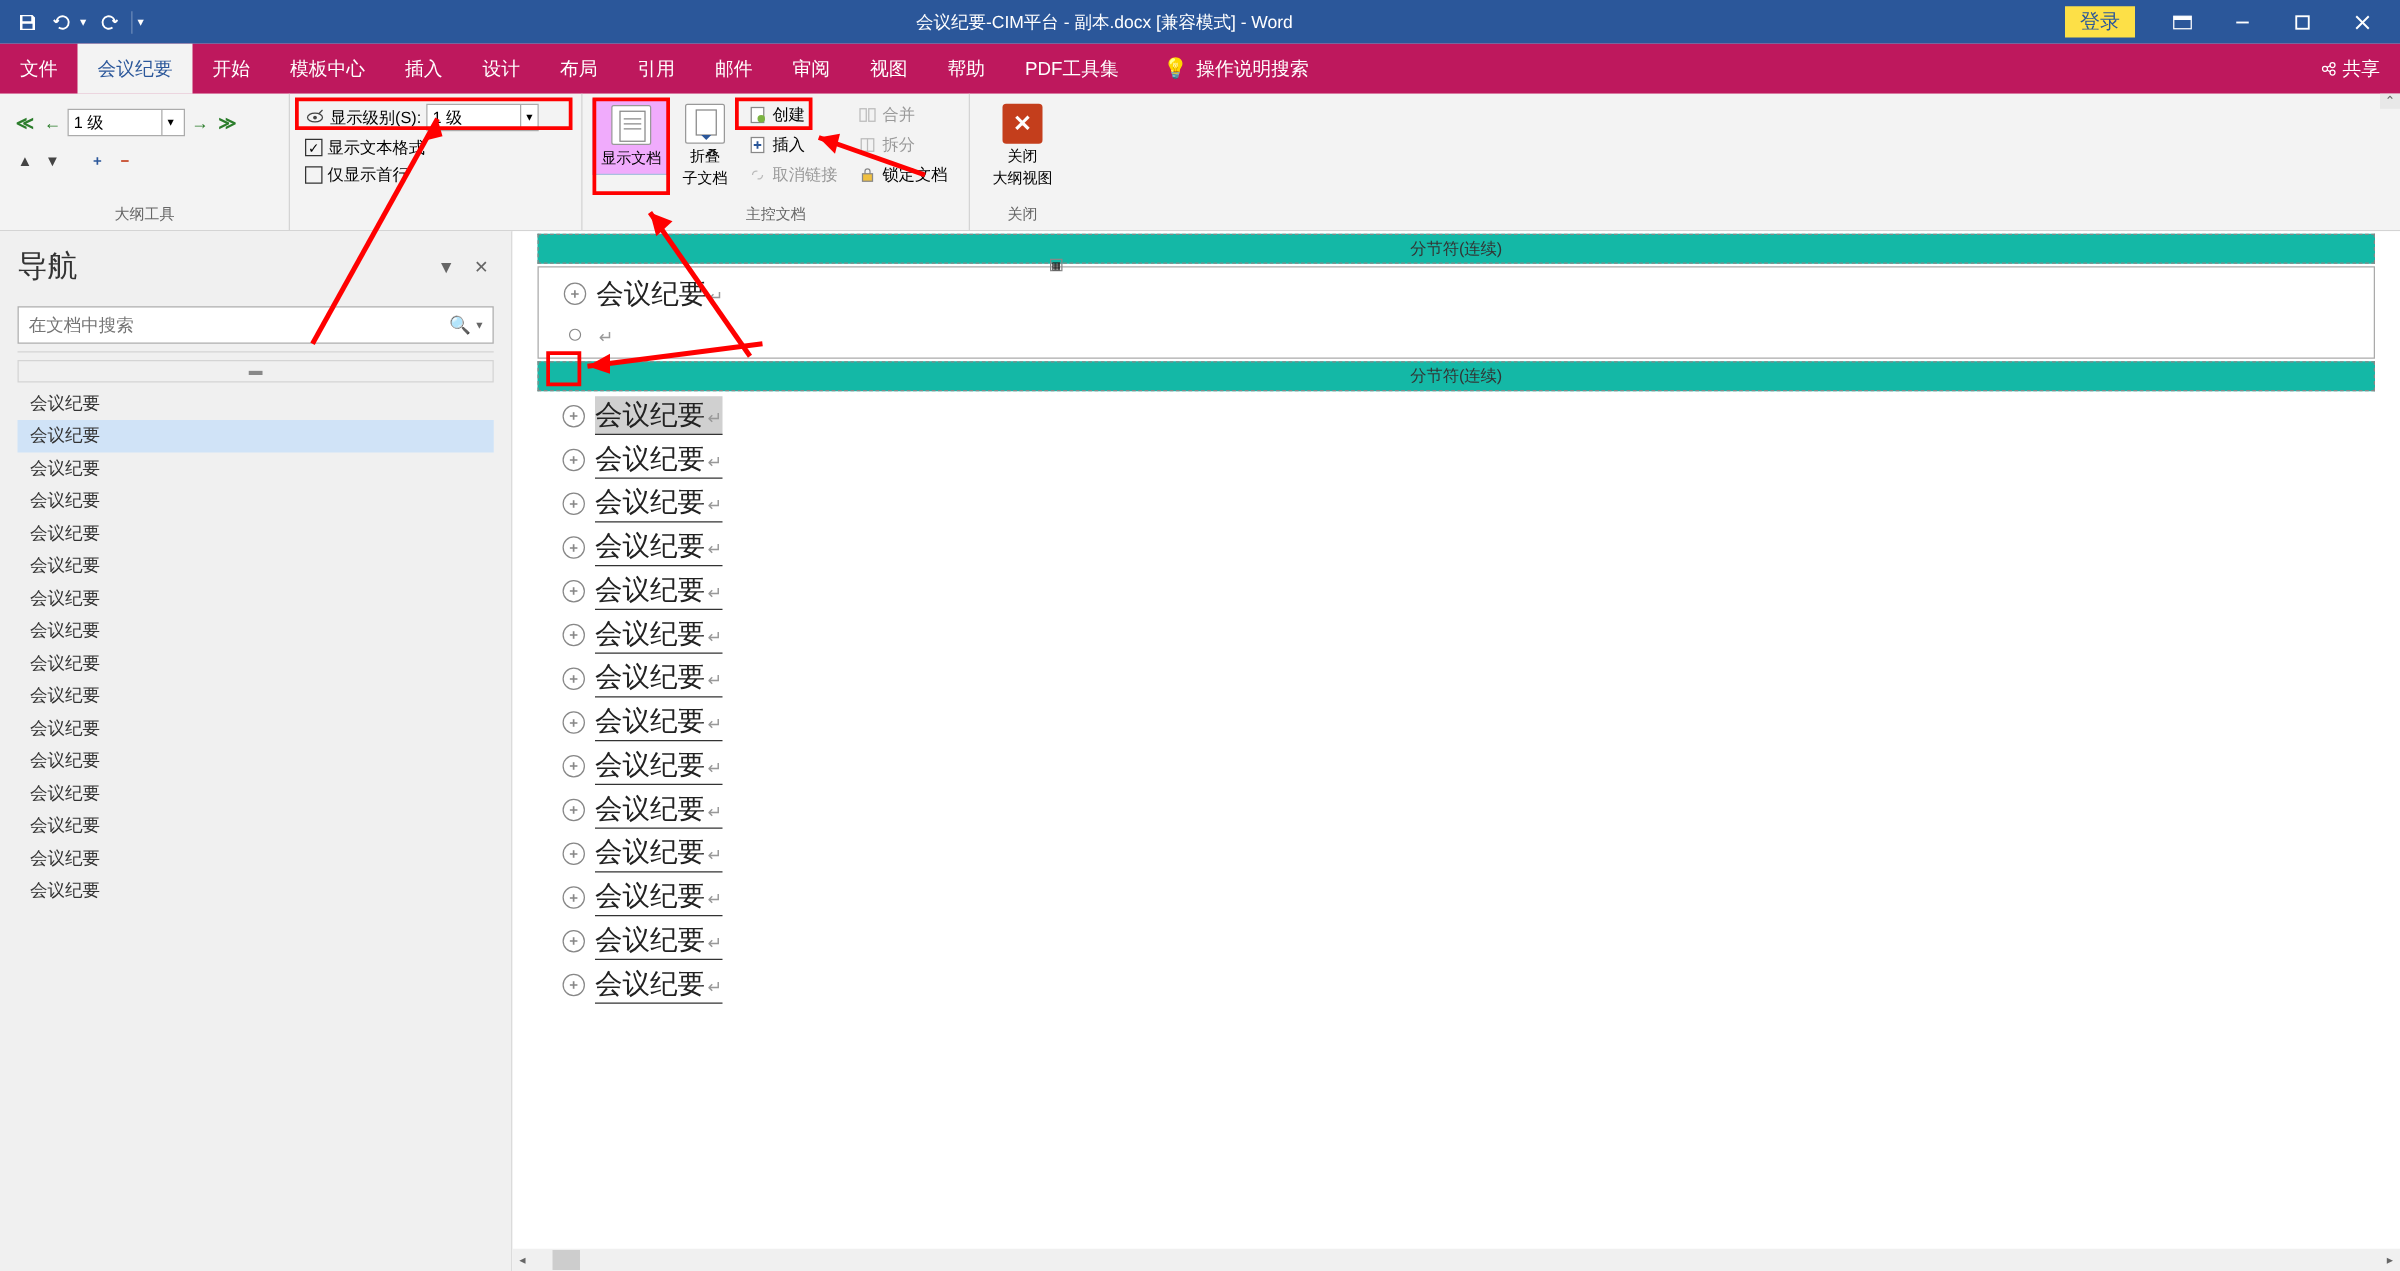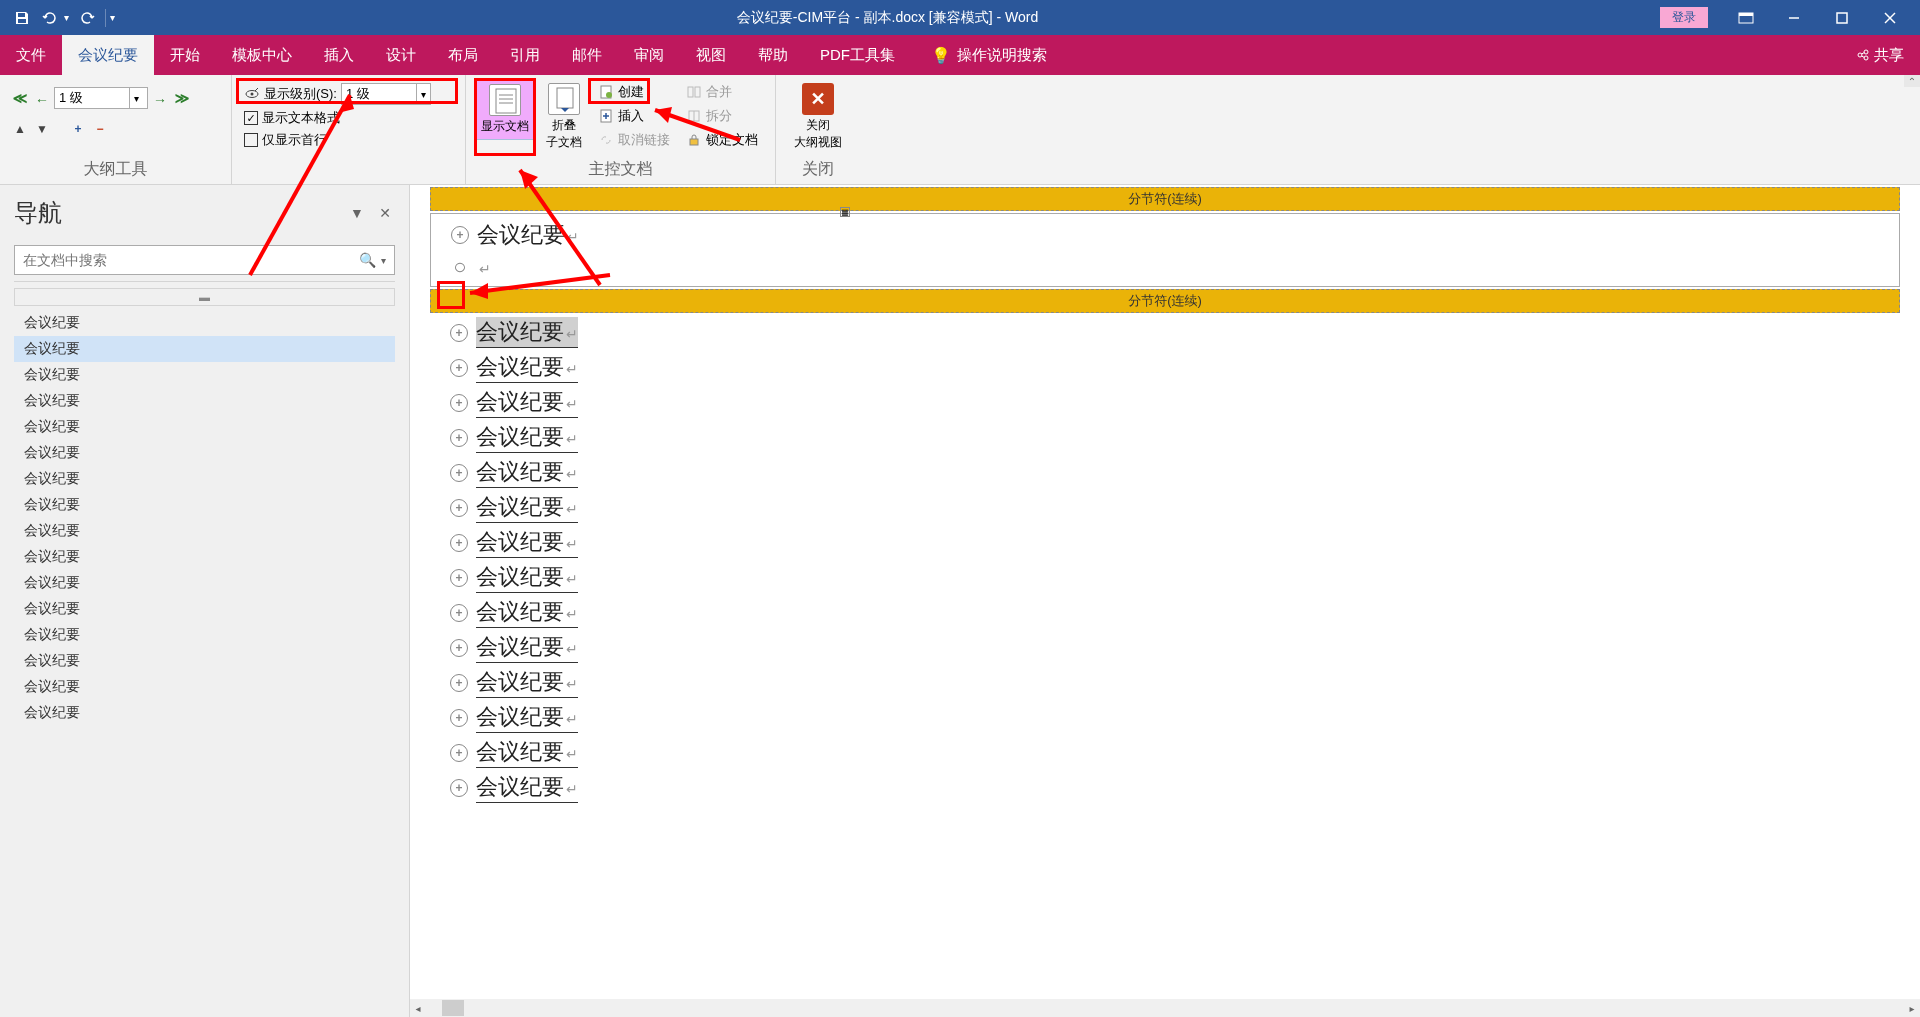--- a/index.html
+++ b/index.html
@@ -6,35 +6,35 @@
 body { width: 1920px; height: 1017px; background: #fff; overflow: hidden; font-size: 14px; }
 
 
 .title-bar { height: 35px; background: #2b579a; display: flex; align-items: center; color: #fff; font-size: 12px; }
 .qat { display: flex; align-items: center; gap: 8px; padding-left: 12px; }
 .qat-icon { width: 20px; height: 20px; display: inline-flex; align-items: center; justify-content: center; cursor: pointer; }
 .qat-sep { width: 1px; height: 18px; background: rgba(255,255,255,0.3); }
 .qat-dropdown { font-size: 10px; margin-left: -4px; }
 .title-text { flex: 1; text-align: center; font-size: 14px; }
 .win-controls { display: flex; align-items: center; gap: 4px; padding-right: 8px; }
-.login-btn { background: #f9a8d4; color: #2b579a; padding: 2px 12px; font-size: 12px; cursor: pointer; margin-right: 12px; }
+.login-btn { background: #fde047; color: #2b579a; padding: 2px 12px; font-size: 16px; cursor: pointer; margin-right: 12px; }
 .win-icon { width: 44px; height: 28px; display: inline-flex; align-items: center; justify-content: center; cursor: pointer; font-size: 14px; }
 
 
 .menu-bar { height: 40px; background: #be185d; display: flex; align-items: stretch; color: #fff; font-size: 15px; }
 .menu-tab { padding: 0 16px; display: flex; align-items: center; cursor: pointer; }
 .menu-tab.active { background: #f3f3f3; color: #2b579a; }
 .help-search { display: flex; align-items: center; gap: 6px; padding-left: 20px; }
 .help-bulb { font-size: 16px; }
 .share-btn { margin-left: auto; margin-right: 16px; display: flex; align-items: center; gap: 4px; justify-content: center; }
 
 
 .ribbon { height: 110px; background: #f3f3f3; border-bottom: 1px solid #d4d4d4; display: flex; position: relative; }
 .ribbon-group { border-right: 1px solid #d4d4d4; display: flex; flex-direction: column; height: 100%; position: relative; }
-.ribbon-group-label { text-align: center; font-size: 16px; color: #666; padding: 2px 0; position: absolute; bottom: 2px; left: 0; right: 0; }
+.ribbon-group-label { text-align: center; font-size: 12px; color: #666; padding: 2px 0; position: absolute; bottom: 2px; left: 0; right: 0; }
 .ribbon-content { display: flex; align-items: flex-start; padding: 4px 8px; gap: 4px; height: 88px; }
 
 
 .outline-nav { display: flex; align-items: center; gap: 2px; padding: 8px 4px; }
 .nav-arrow { width: 20px; height: 20px; display: inline-flex; align-items: center; justify-content: center; cursor: pointer; color: #2b7d2b; font-size: 14px; font-weight: bold; }
 .level-select { width: 94px; height: 22px; border: 1px solid #ababab; background: #fff; font-size: 13px; padding: 0 4px; display: flex; align-items: center; justify-content: space-between; }
 .level-dropdown-btn { width: 14px; text-align: center; border-left: 1px solid #ababab; height: 100%; display: flex; align-items: center; justify-content: center; font-size: 10px; }
 .outline-tools-bottom { display: flex; gap: 6px; padding: 4px 6px; align-items: center; }
 .small-arrow { width: 16px; height: 16px; display: inline-flex; align-items: center; justify-content: center; cursor: pointer; color: #444; font-size: 12px; }
 .plus-icon { color: #2b579a; font-weight: bold; }
@@ -78,21 +78,21 @@
 .nav-tab.active { color: #2b579a; border-bottom: 2px solid #2b579a; }
 .nav-divider { margin: 2px 14px; border: none; border-top: 1px solid #d4d4d4; }
 .nav-list { flex: 1; overflow-y: auto; padding: 4px 14px; }
 .nav-list-header { text-align: center; color: #888; font-size: 11px; padding: 2px; border: 1px solid #d4d4d4; margin-bottom: 4px; }
 .nav-item { padding: 4px 10px; font-size: 14px; cursor: pointer; color: #333; }
 .nav-item.selected { background: #d0e3f7; }
 
 
 .doc-area { flex: 1; background: #fff; position: relative; overflow: auto; }
 .doc-content { padding: 0 20px; position: relative; }
-.section-break { border: 1px dashed #888; text-align: center; font-size: 13px; color: #333; padding: 2px; margin: 2px 0; background: #eab308; position: relative; }
+.section-break { border: 1px dashed #888; text-align: center; font-size: 13px; color: #333; padding: 2px; margin: 2px 0; background: #14b8a6; position: relative; }
 .outline-item { display: flex; align-items: center; gap: 8px; padding: 2px 20px; font-size: 22px; color: #222; }
 .outline-expand { width: 18px; height: 18px; border: 1.5px solid #888; border-radius: 50%; display: inline-flex; align-items: center; justify-content: center; font-size: 12px; font-weight: bold; color: #888; cursor: pointer; flex-shrink: 0; }
 .outline-bullet { width: 18px; height: 18px; display: inline-flex; align-items: center; justify-content: center; color: #888; flex-shrink: 0; }
 .outline-text { position: relative; }
 .outline-text::after { content: '↵'; color: #999; font-size: 14px; margin-left: 2px; }
 .outline-text.underlined { border-bottom: 1px solid #333; }
 .outline-text.selected { background: #d0d0d0; }
 .doc-marker { position: absolute; left: 430px; top: 20px; width: 10px; height: 10px; border: 1px solid #888; font-size: 8px; display: flex; align-items: center; justify-content: center; }
 
 .collapse-handle { position: absolute; right: 0; top: 0; width: 16px; height: 12px; background: #e8e8e8; display: flex; align-items: center; justify-content: center; font-size: 10px; color: #666; cursor: pointer; }

